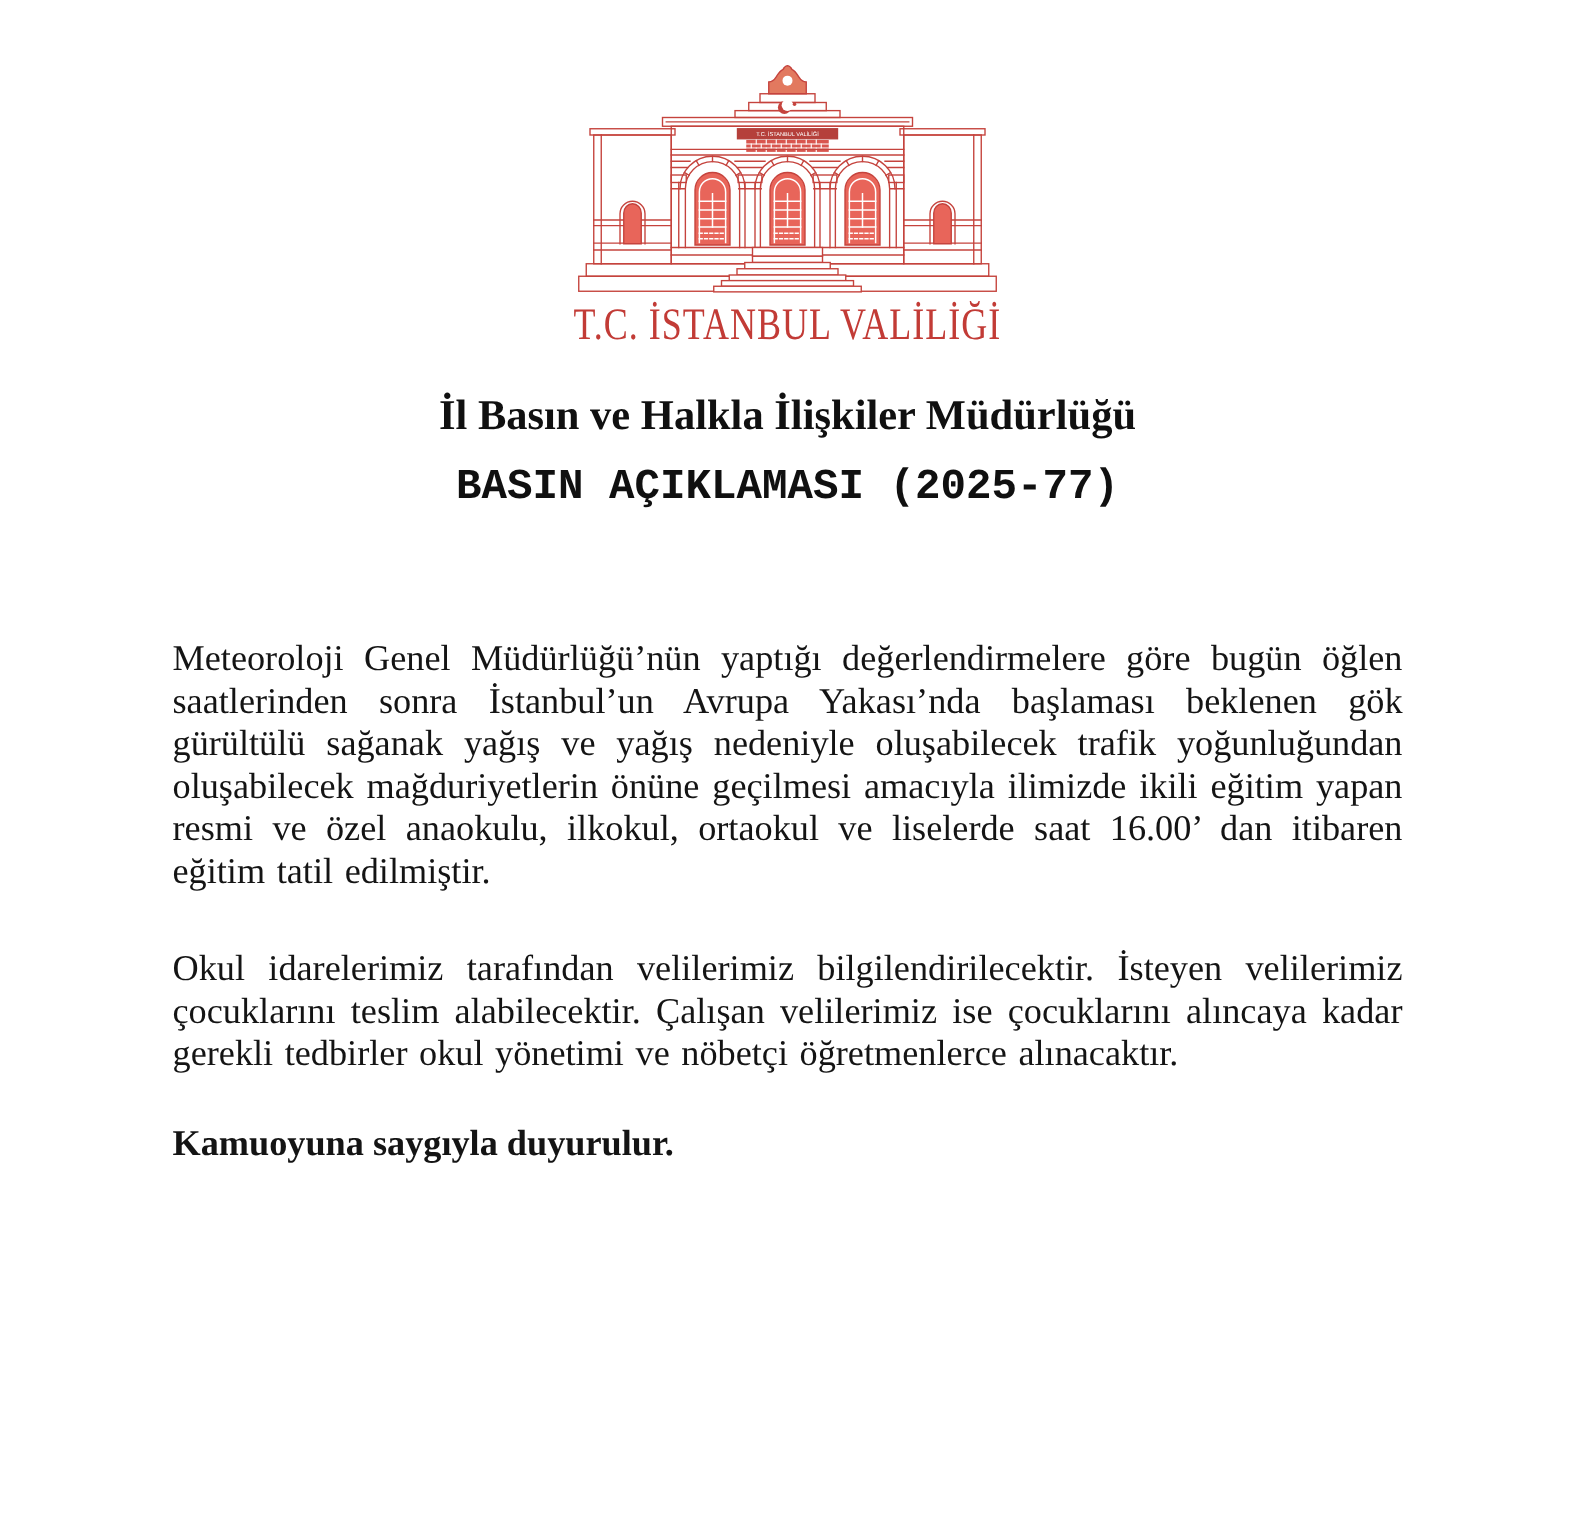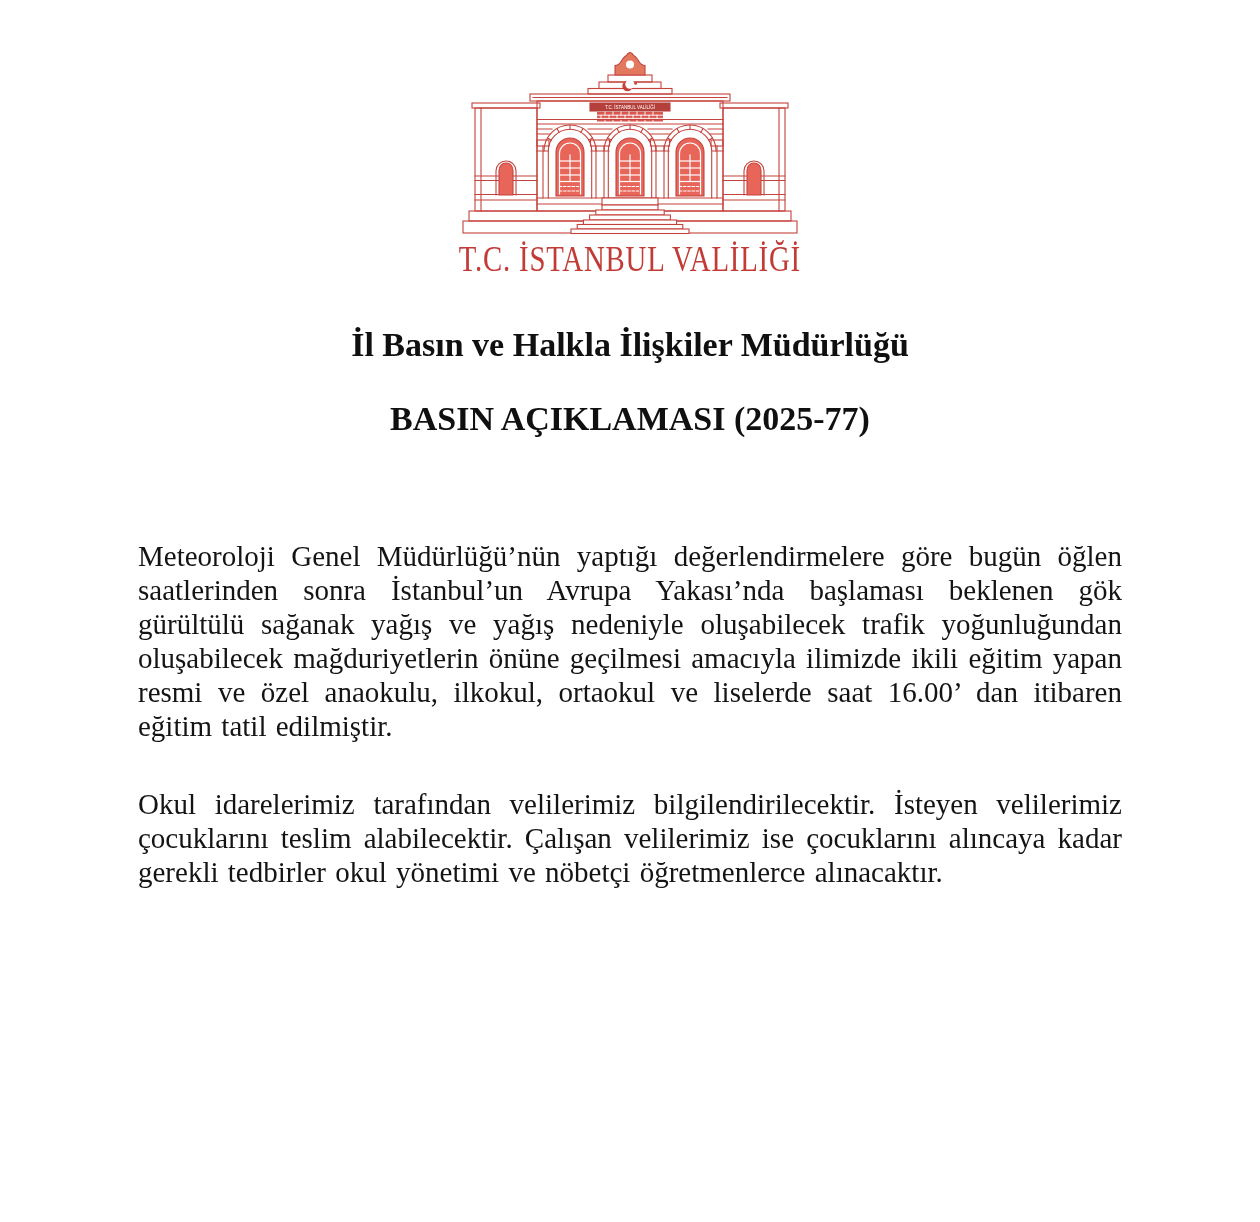--- a/index.html
+++ b/index.html
@@ -10,22 +10,22 @@
   }
   .logo-row{padding-top:48px;text-align:center;}
   .logo-row svg{display:block;margin:0 auto;}
   .wordmark-row{text-align:center;height:40px;line-height:40px;margin-top:1px;}
   .wordmark{
     display:inline-block;transform:scaleX(0.80);transform-origin:center;
     font-size:36px;letter-spacing:1px;color:#C23B36;white-space:nowrap;
     font-family:"Liberation Serif",serif;
   }
   .title{text-align:center;font-weight:bold;font-size:34px;line-height:40px;color:#101010;}
-  .title-dept{margin-top:46px;}
-  .title-press{margin-top:34px;}
+  .title-dept{margin-top:34px;}
+  .title-press{margin-top:17px;font-family:Liberation Mono, monospace;}
   .content{margin:100px 138px 0 138px;}
   .para{
     font-size:29px;line-height:34px;text-align:justify;word-spacing:2px;
   }
   .para-2{margin-top:44px;}
   .closing{
     margin-top:30px;font-weight:bold;font-size:29px;line-height:50px;text-align:left;
   }
 </style>
 </head>
@@ -188,15 +188,16 @@
   <div class="wordmark-row">
     <span class="wordmark">T.C. İSTANBUL VALİLİĞİ</span>
   </div>
 
   <div class="title title-dept">İl Basın ve Halkla İlişkiler Müdürlüğü</div>
   <div class="title title-press">BASIN AÇIKLAMASI (2025-77)</div>
 
   <div class="content">
     <p class="para para-1">Meteoroloji Genel Müdürlüğü’nün yaptığı değerlendirmelere göre bugün öğlen saatlerinden sonra İstanbul’un Avrupa Yakası’nda başlaması beklenen gök gürültülü sağanak yağış ve yağış nedeniyle oluşabilecek trafik yoğunluğundan oluşabilecek mağduriyetlerin önüne geçilmesi amacıyla ilimizde ikili eğitim yapan resmi ve özel anaokulu, ilkokul, ortaokul ve liselerde saat 16.00’ dan itibaren eğitim tatil edilmiştir.</p>
     <p class="para para-2">Okul idarelerimiz tarafından velilerimiz bilgilendirilecektir. İsteyen velilerimiz çocuklarını teslim alabilecektir. Çalışan velilerimiz ise çocuklarını alıncaya kadar gerekli tedbirler okul yönetimi ve nöbetçi öğretmenlerce alınacaktır.</p>
+    <p class="closing">Kamuoyuna saygıyla duyurulur.</p>
   </div>
 
 </div>
 
 </body></html>

